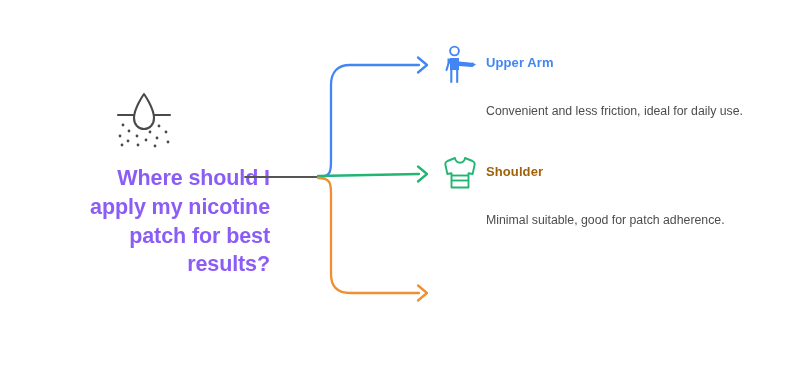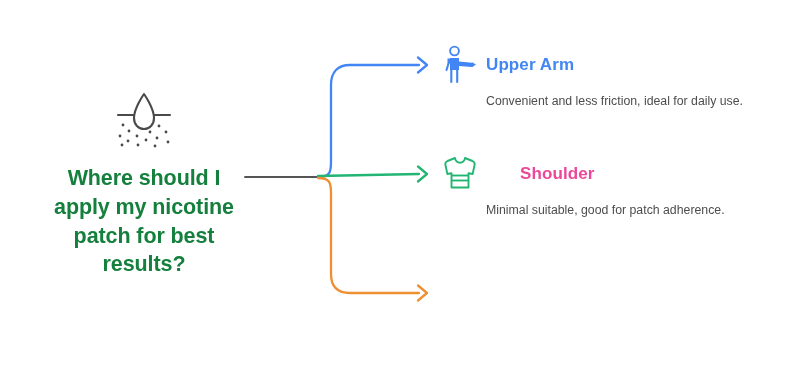--- a/index.html
+++ b/index.html
@@ -71,26 +71,26 @@
     position: absolute;
     left: 0;
     top: 0;
     width: 44px;
     height: 44px;
   }
   .branch-label {
     position: absolute;
     left: 48px;
     top: 13px;
-    font-size: 17px;
+    font-size: 13px;
     font-weight: bold;
     letter-spacing: 0.1px;
   }
   .branch-desc {
-    margin: 6px 0 0 48px;
+    margin: 16px 0 0 48px;
     width: 300px;
     font-size: 12.3px;
     line-height: 1.58;
     color: #4d4d4d;
   }
 </style>
 </head>
 <body>
 
 <div id="canvas" style="width: 810px; height: 390px; background: rgb(255, 255, 255);">
@@ -116,21 +116,21 @@
           <circle cx="38" cy="44" r="1.4"></circle>
         <circle cx="45" cy="50" r="1.4"></circle>
           <circle cx="47" cy="38" r="1.4"></circle>
         <circle cx="54" cy="44" r="1.4"></circle>
           <circle cx="56" cy="54" r="1.4"></circle>
         <circle cx="43" cy="58" r="1.4"></circle>
           <circle cx="10" cy="57" r="1.4"></circle>
       </g>
     </svg>
 
-    <div id="topic-title" style="color: #15803d;">Where should I
+    <div id="topic-title" style="color: #8b5cf6; text-align: right;">Where should I
 apply my nicotine
 patch for best
 results?</div>
   </div>
 
   <svg id="connectors" viewBox="0 0 810 390" xmlns="http://www.w3.org/2000/svg" fill="none">
 
     <path d="M245 177 H322" stroke="#555555" stroke-width="1.9" stroke-linecap="round"></path>
 
     <path d="M318 177 C330 177 331 172 331 162 L331 85 C331 72 338 65 350 65 L419 65" stroke="#4285f4" stroke-width="2.3" stroke-linecap="round"></path>
@@ -172,19 +172,19 @@
       <svg class="branch-icon" viewBox="0 0 44 44" fill="none" xmlns="http://www.w3.org/2000/svg">
 
         <path d="M17 7 C17 10 20 11.8 22 11.8 C24 11.8 27 10 27 7
                  L34.5 10 C36.5 10.9 37 12 36.6 14 L34.6 23 L30.5 22.2
                  L30.5 36.5 H13.5 L13.5 22.2 L9.4 23 L7.4 14
                  C7 12 7.5 10.9 9.5 10 Z" stroke="#22b573" stroke-width="1.9" stroke-linejoin="round" fill="none"></path>
 
         <path d="M13.5 24.5 H30.5" stroke="#22b573" stroke-width="1.9"></path>
         <path d="M13.5 29.5 H30.5" stroke="#22b573" stroke-width="1.9"></path>
       </svg>
-      <div class="branch-label" style="color: #ec4899; margin-left: 34px;">Shoulder</div>
+      <div class="branch-label" style="color: #a16207;">Shoulder</div>
     </div>
     <div class="branch-desc">Minimal suitable, good for patch adherence.</div>
   </div>
 
 
 </div>
 
 </body></html>

